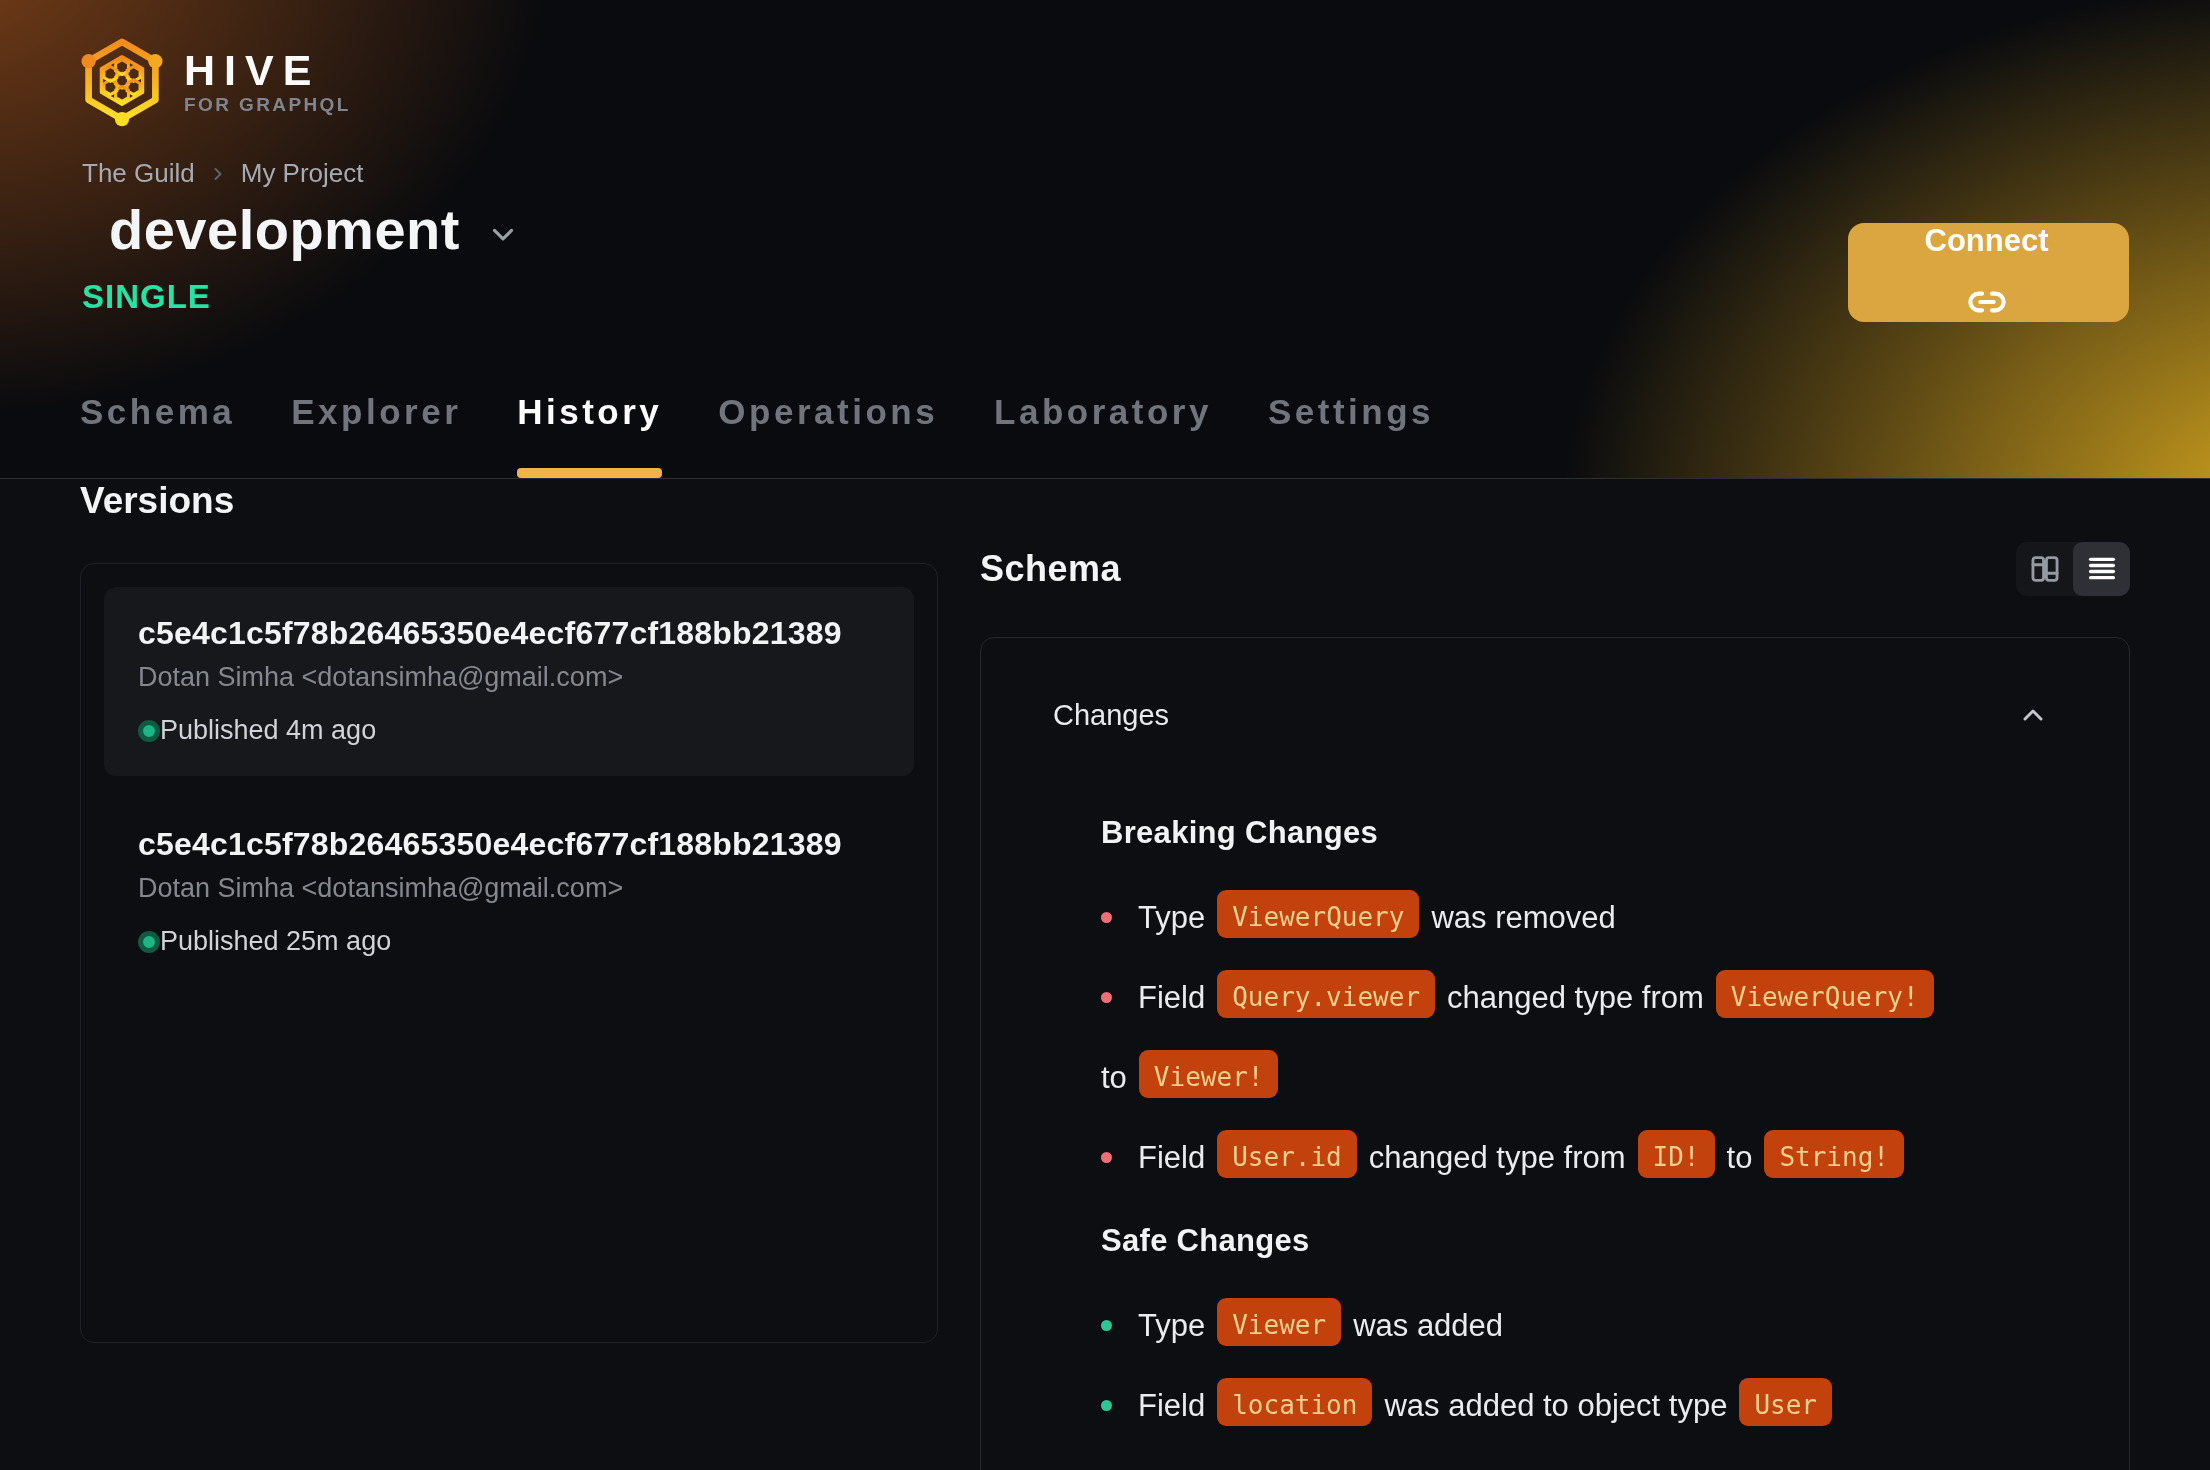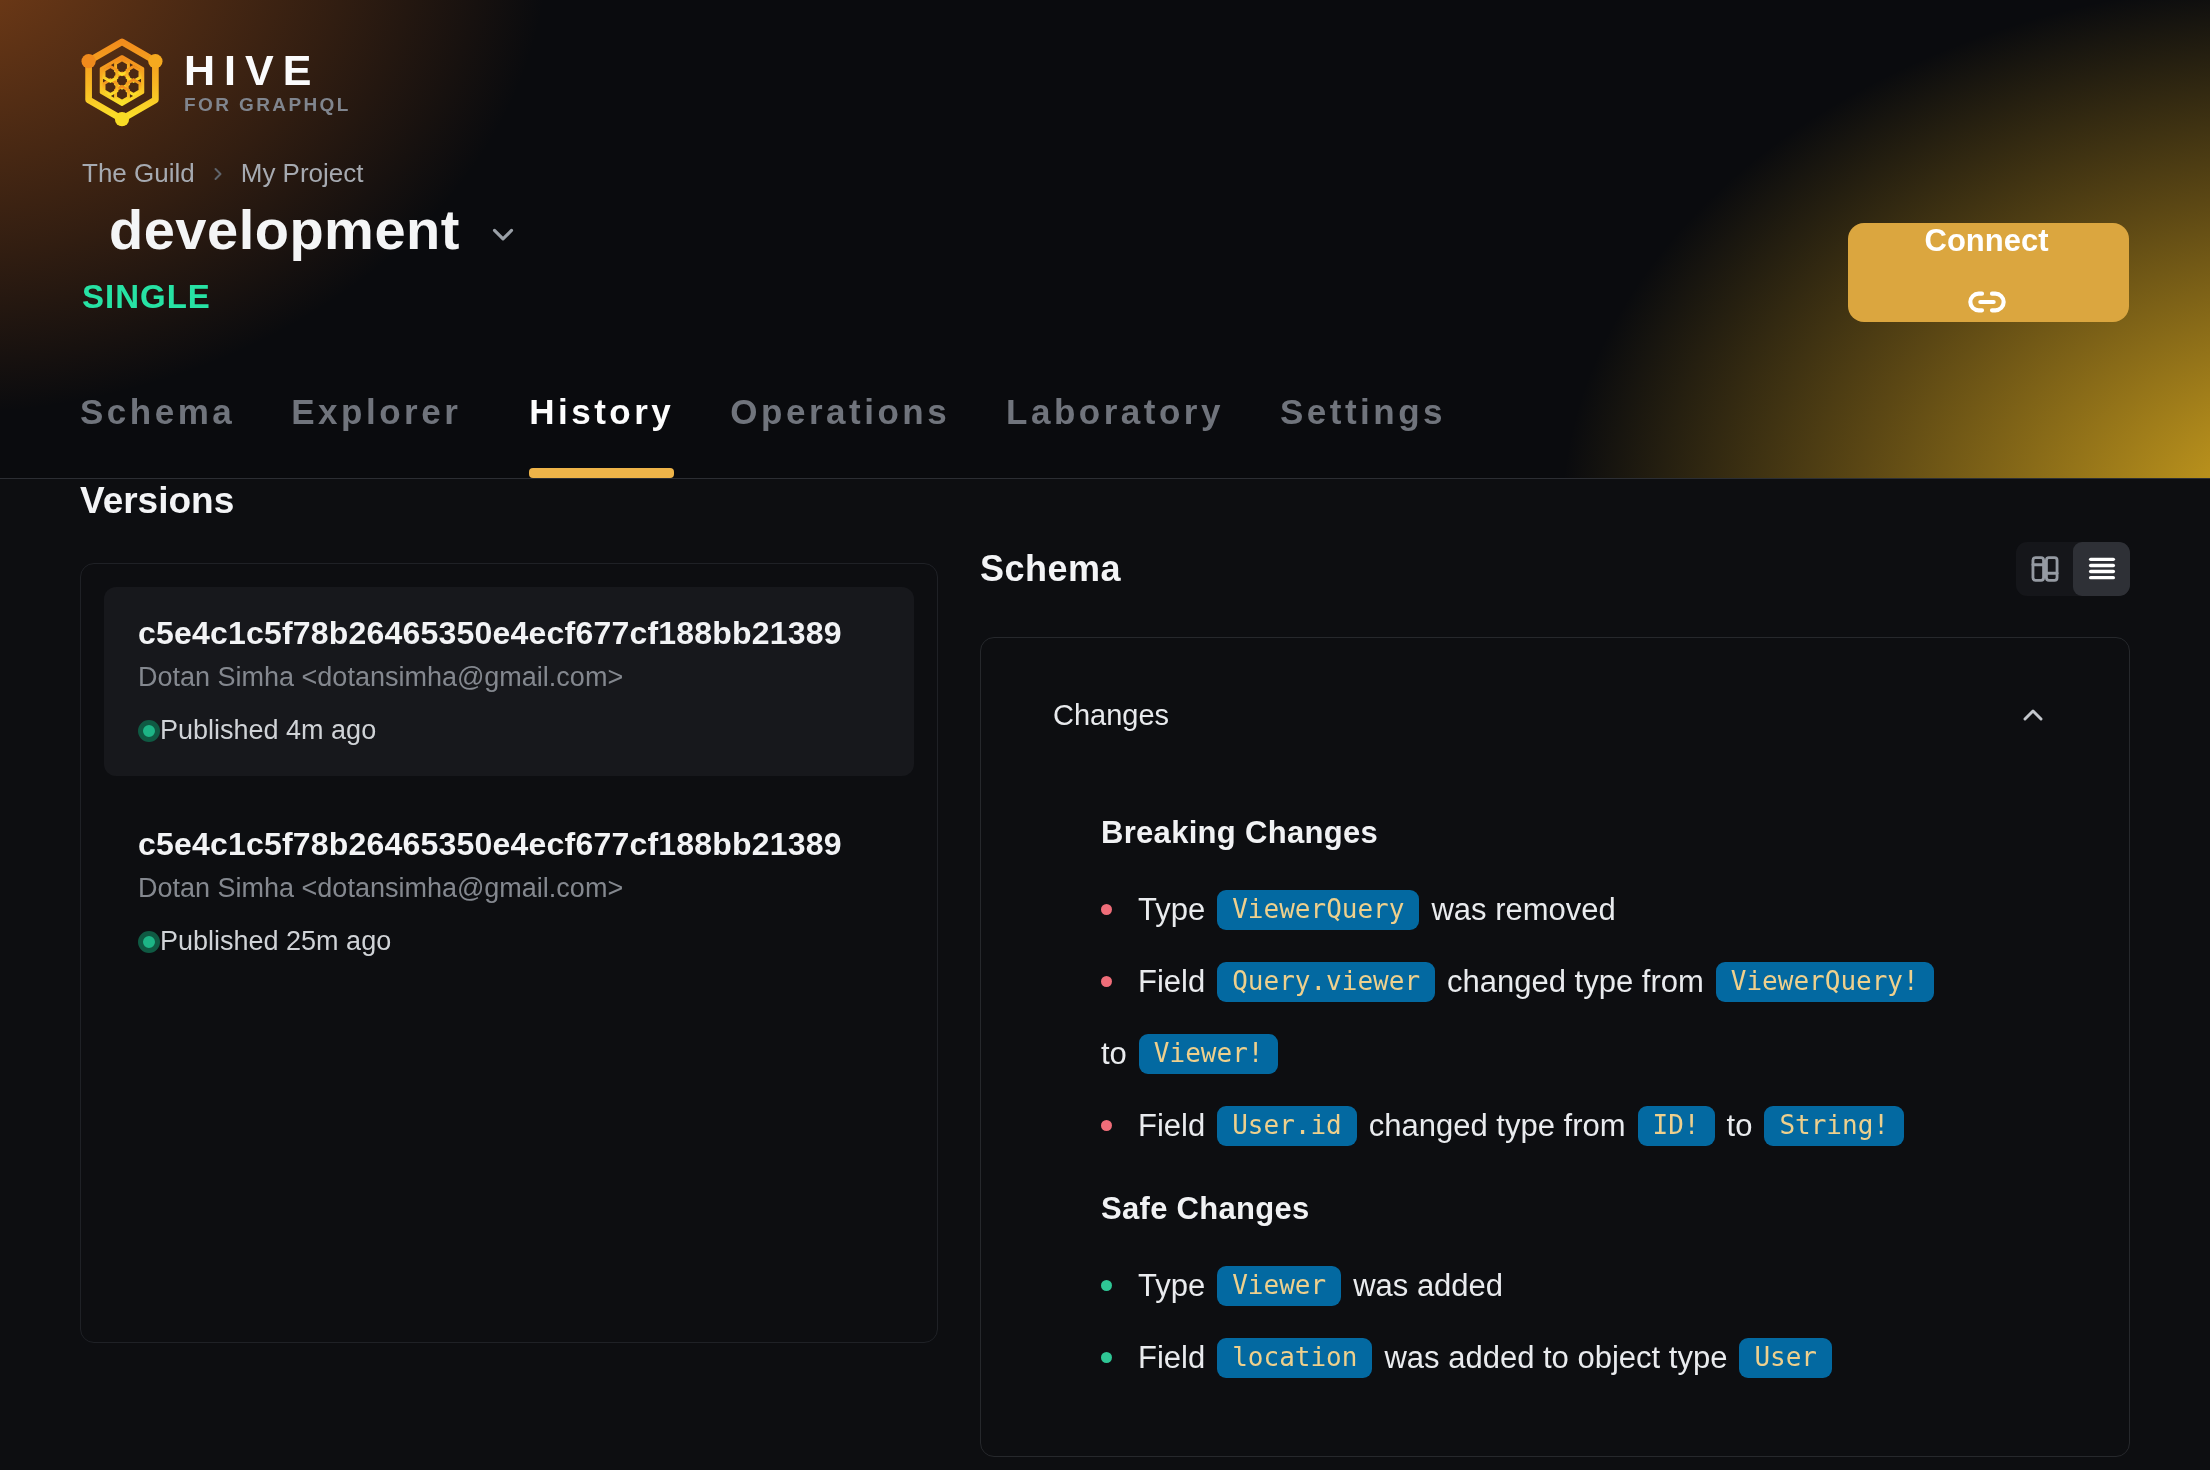--- a/index.html
+++ b/index.html
@@ -25,21 +25,21 @@
   .caret-btn{background:none;border:none;padding:0;margin-top:8px;cursor:pointer;display:flex;color:#9aa0a7;}
   .single-badge{position:absolute;left:82px;top:278px;font-size:33px;font-weight:bold;
                 letter-spacing:1px;color:#27e2a4;}
   .connect-btn{position:absolute;right:81px;top:223px;width:281px;height:99px;border:none;cursor:pointer;
                border-radius:16px;background:#dba63f;display:flex;align-items:center;justify-content:space-between;
                padding:0 38px 0 34px;color:#fff;flex-direction:column;}
   .connect-btn span{font-size:31px;font-weight:bold;}
   .tabs{position:absolute;left:80px;bottom:0;display:flex;gap:56px;}
   .tab{position:relative;display:block;font-size:35px;font-weight:bold;letter-spacing:3.5px;
        color:#70747c;padding:0 0 46px;cursor:pointer;line-height:40px;}
-  .tab.active{color:#fdfdfd;margin-left:12px;}
+  .tab.active{color:#fdfdfd;}
   .tab.active::after{content:"";position:absolute;left:0;right:0;bottom:0;height:10px;
                      border-radius:4px;background:#eeb449;}
 
   
   main{display:flex;gap:42px;padding:0 80px;}
   .left-col{width:858px;flex:0 0 858px;}
   .right-col{flex:1;min-width:0;}
   h2{margin:0;color:#f3f4f6;}
   .versions-heading{font-size:37px;font-weight:bold;line-height:44px;}
   .versions-box{margin-top:40px;height:780px;border:1px solid #1f2126;border-radius:14px;
@@ -63,21 +63,21 @@
                  padding:60px 80px 60px 72px;background:#0d0e11;}
   .changes-head{display:flex;align-items:center;justify-content:space-between;}
   .changes-title{font-size:29px;font-weight:500;color:#e8eaed;line-height:34px;}
   .collapse-btn{background:none;border:none;padding:0;cursor:pointer;display:flex;color:#c3c6cc;}
   .changes-body{margin-left:48px;}
   .group h3{margin:82px 0 0;font-size:31px;font-weight:600;color:#f1f2f4;line-height:38px;letter-spacing:.3px;}
   .group + .group h3{margin-top:26px;}
   .group ul{margin:24px 0 0;padding:0;list-style:none;font-size:31px;line-height:53px;color:#e9ebee;}
   .bullet{display:inline-block;width:11px;height:11px;border-radius:50%;margin-right:26px;
           vertical-align:middle;transform:translateY(-2px);}
-  .chip{display:inline-block;background:#0369a1;border-radius:9px;padding:4px 15px 6px;margin:16px 12px;
+  .chip{display:inline-block;background:#c2410c;border-radius:9px;padding:12px 15px 6px;margin:16px 12px;
         font-family:"DejaVu Sans Mono",monospace;font-size:26px;line-height:30px;color:#eed08d;
         position:relative;top:-2px;}
   svg{display:block;}
 </style>
 </head>
 <body>
 
 <div class="page">
 
   <header class="topbar">

